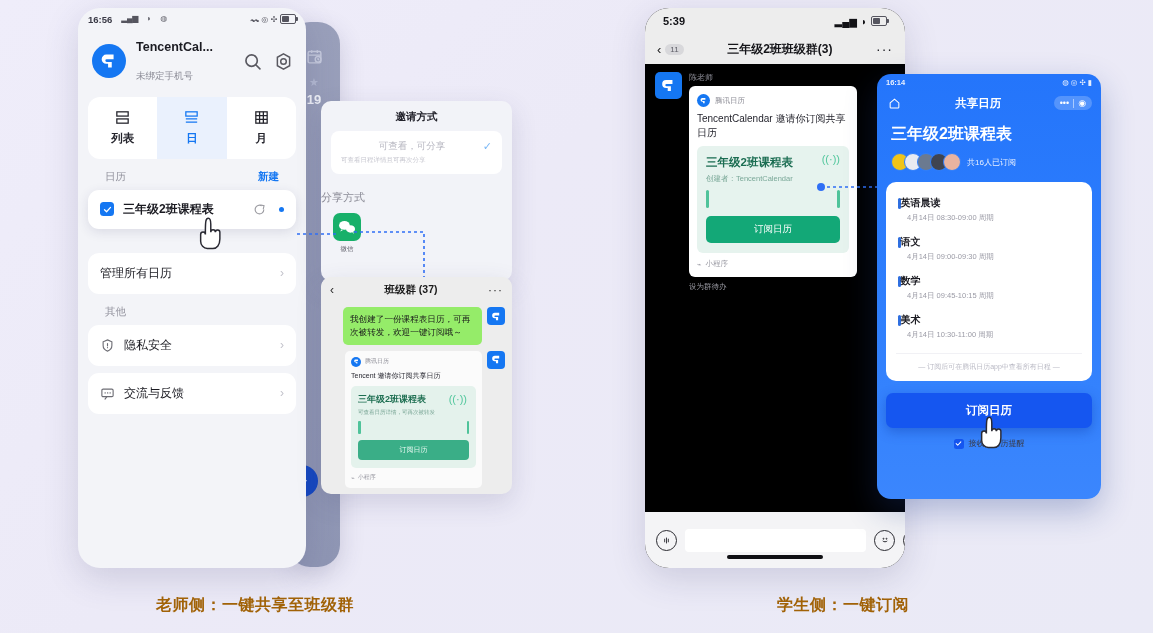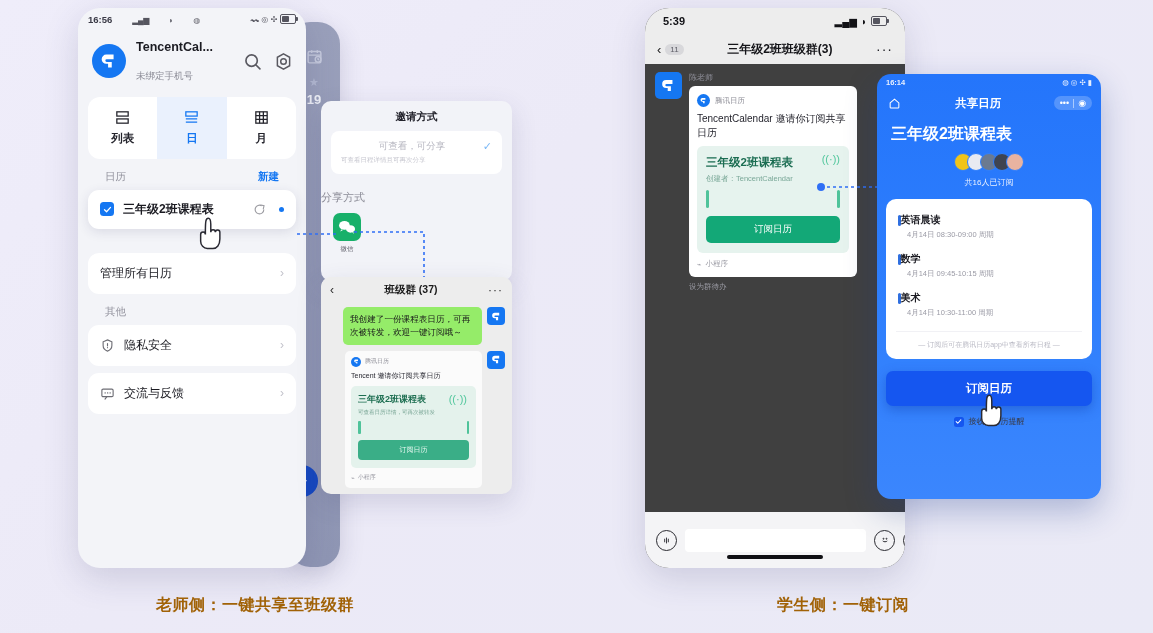--- a/index.html
+++ b/index.html
@@ -16,21 +16,21 @@
   .phone{position:absolute;border-radius:22px;background:#fff;overflow:hidden;
     box-shadow:0 10px 34px rgba(60,60,110,.18);}
   .ghost-phone{position:absolute;border-radius:22px;
     background:linear-gradient(180deg,#9aa0bb 0%,#8f96b4 100%);
     box-shadow:0 8px 24px rgba(60,60,110,.20);overflow:hidden;}
 
   
   #leftPhone{left:78px;top:8px;width:228px;height:560px;background:#f3f4f8;}
   .statusbar{height:22px;display:flex;align-items:center;justify-content:space-between;
     padding:0 10px;font-size:9.5px;color:#3a3a46;font-weight:600;}
-  .sb-left{display:flex;align-items:flex-end;gap:20px;}
+  .sb-left{display:flex;align-items:flex-start;gap:9px;}
   .sb-right{display:flex;align-items:center;gap:3px;}
   .sb-ic{font-size:8px;color:#55555f;letter-spacing:-.5px;}
   .bat{width:14px;height:7.5px;border:1px solid #55555f;border-radius:2px;position:relative;}
   .bat::after{content:"";position:absolute;right:-2.5px;top:2px;width:1.5px;height:3.5px;background:#55555f;border-radius:0 1px 1px 0;}
   .bat i{position:absolute;left:1px;top:1px;bottom:1px;width:7px;background:#55555f;border-radius:1px;display:block;}
 
   .acct{display:flex;align-items:center;padding:10px 12px 12px 14px;gap:10px;background:#f3f4f8;}
   .logo{width:34px;height:34px;border-radius:50%;background:#1577f2;flex:0 0 auto;
     display:flex;align-items:center;justify-content:center;}
   .logo svg{width:22px;height:22px;}
@@ -109,21 +109,21 @@
   .mini-t{font-size:7px;color:#2a2a33;margin-top:4px;}
   .mini-card{background:#e4f2ec;border-radius:5px;margin-top:5px;padding:7px 7px 8px;position:relative;overflow:hidden;}
   .mini-card-t{font-size:9px;font-weight:700;color:#1e6f52;}
   .mini-card-s{font-size:5.5px;color:#7ba797;margin-top:3px;}
   .mini-bars{display:flex;justify-content:space-between;margin-top:5px;}
   .mini-bars i{width:2.5px;height:13px;background:#4fc39a;border-radius:1px;display:block;}
   .mini-btn{background:#3aae87;color:#eafaf3;border-radius:4px;text-align:center;font-size:7px;padding:5px 0;margin-top:6px;}
   .mini-ft{display:flex;align-items:center;gap:3px;margin-top:5px;font-size:6px;color:#9a9aa3;}
 
   
-  #rightPhone{left:645px;top:8px;width:260px;height:560px;background:#404040;border-radius:24px;}
+  #rightPhone{left:645px;top:8px;width:260px;height:560px;background:#000000;border-radius:24px;}
   .r-status{height:26px;display:flex;align-items:center;justify-content:space-between;padding:0 18px;
     font-size:11px;font-weight:700;color:#121216;background:#ededed;}
   .r-hd{height:30px;display:flex;align-items:center;padding:0 12px;background:#ededed;gap:6px;}
   .r-back{display:flex;align-items:center;gap:4px;color:#1b1b1b;font-size:13px;}
   .r-badge{background:#d8d8db;color:#5f5f68;font-size:8px;border-radius:7px;padding:1px 5px;}
   .r-title{flex:1;text-align:center;font-size:12px;font-weight:700;color:#141418;}
   .r-more{font-size:14px;color:#232329;letter-spacing:1px;}
   .r-body{padding:8px 10px;}
   .r-msg{display:flex;gap:7px;align-items:flex-start;}
   .r-av{width:27px;height:27px;border-radius:5px;background:#1577f2;flex:0 0 auto;display:flex;align-items:center;justify-content:center;}
@@ -158,21 +158,21 @@
     box-shadow:0 12px 32px rgba(30,60,140,.30);}
   .bp-status{height:17px;display:flex;align-items:center;justify-content:space-between;padding:0 9px;
     font-size:7.5px;color:#e8f0ff;font-weight:600;}
   .bp-hd{height:24px;display:flex;align-items:center;padding:0 9px;gap:6px;}
   .bp-home{width:17px;height:17px;display:flex;align-items:center;justify-content:center;color:#fff;}
   .bp-title{flex:1;text-align:center;font-size:11.5px;font-weight:700;color:#fff;}
   .bp-caps{display:flex;align-items:center;gap:4px;background:rgba(255,255,255,.22);
     border-radius:9px;padding:2px 6px;color:#fff;font-size:9px;}
   .bp-caps .divider{width:1px;height:9px;background:rgba(255,255,255,.5);}
   .bp-h1{font-size:16px;font-weight:700;color:#fff;padding:9px 14px 0;}
-  .bp-sub{display:flex;align-items:center;gap:6px;padding:8px 14px 0;flex-direction:column;}
+  .bp-sub{display:flex;align-items:center;gap:6px;padding:8px 14px 0;}
   .avs{display:flex;}
   .avs span{width:16px;height:16px;border-radius:50%;border:1.4px solid #2f7ffd;display:block;margin-left:-5px;}
   .avs span:first-child{margin-left:0;}
   .bp-cnt{font-size:8px;color:#eaf1ff;}
   .bp-list{background:#fff;border-radius:10px;margin:11px 9px 0;padding:9px 0 6px;}
   .ev{padding:5px 12px 7px;}
   .ev-t{display:flex;align-items:center;}
   .ev-bar{width:2.5px;height:11px;background:#2f6fe0;border-radius:1.5px;display:block;}
   .ev-name{font-size:10px;font-weight:700;color:#1b1b22;}
   .ev-time{font-size:7.5px;color:#9a9aa5;margin:3px 0 0 9px;}
@@ -536,20 +536,27 @@
       <div class="ev">
         <div class="ev-t">
           <i class="ev-bar"></i>
           <span class="ev-name">英语晨读</span>
         </div>
         <div class="ev-time">4月14日 08:30-09:00 周期</div>
       </div>
       <div class="ev">
         <div class="ev-t">
           <i class="ev-bar"></i>
+          <span class="ev-name">语文</span>
+        </div>
+        <div class="ev-time">4月14日 09:00-09:30 周期</div>
+      </div>
+      <div class="ev">
+        <div class="ev-t">
+          <i class="ev-bar"></i>
           <span class="ev-name">数学</span>
         </div>
         <div class="ev-time">4月14日 09:45-10:15 周期</div>
       </div>
       <div class="ev">
         <div class="ev-t">
           <i class="ev-bar"></i>
           <span class="ev-name">美术</span>
         </div>
         <div class="ev-time">4月14日 10:30-11:00 周期</div>

